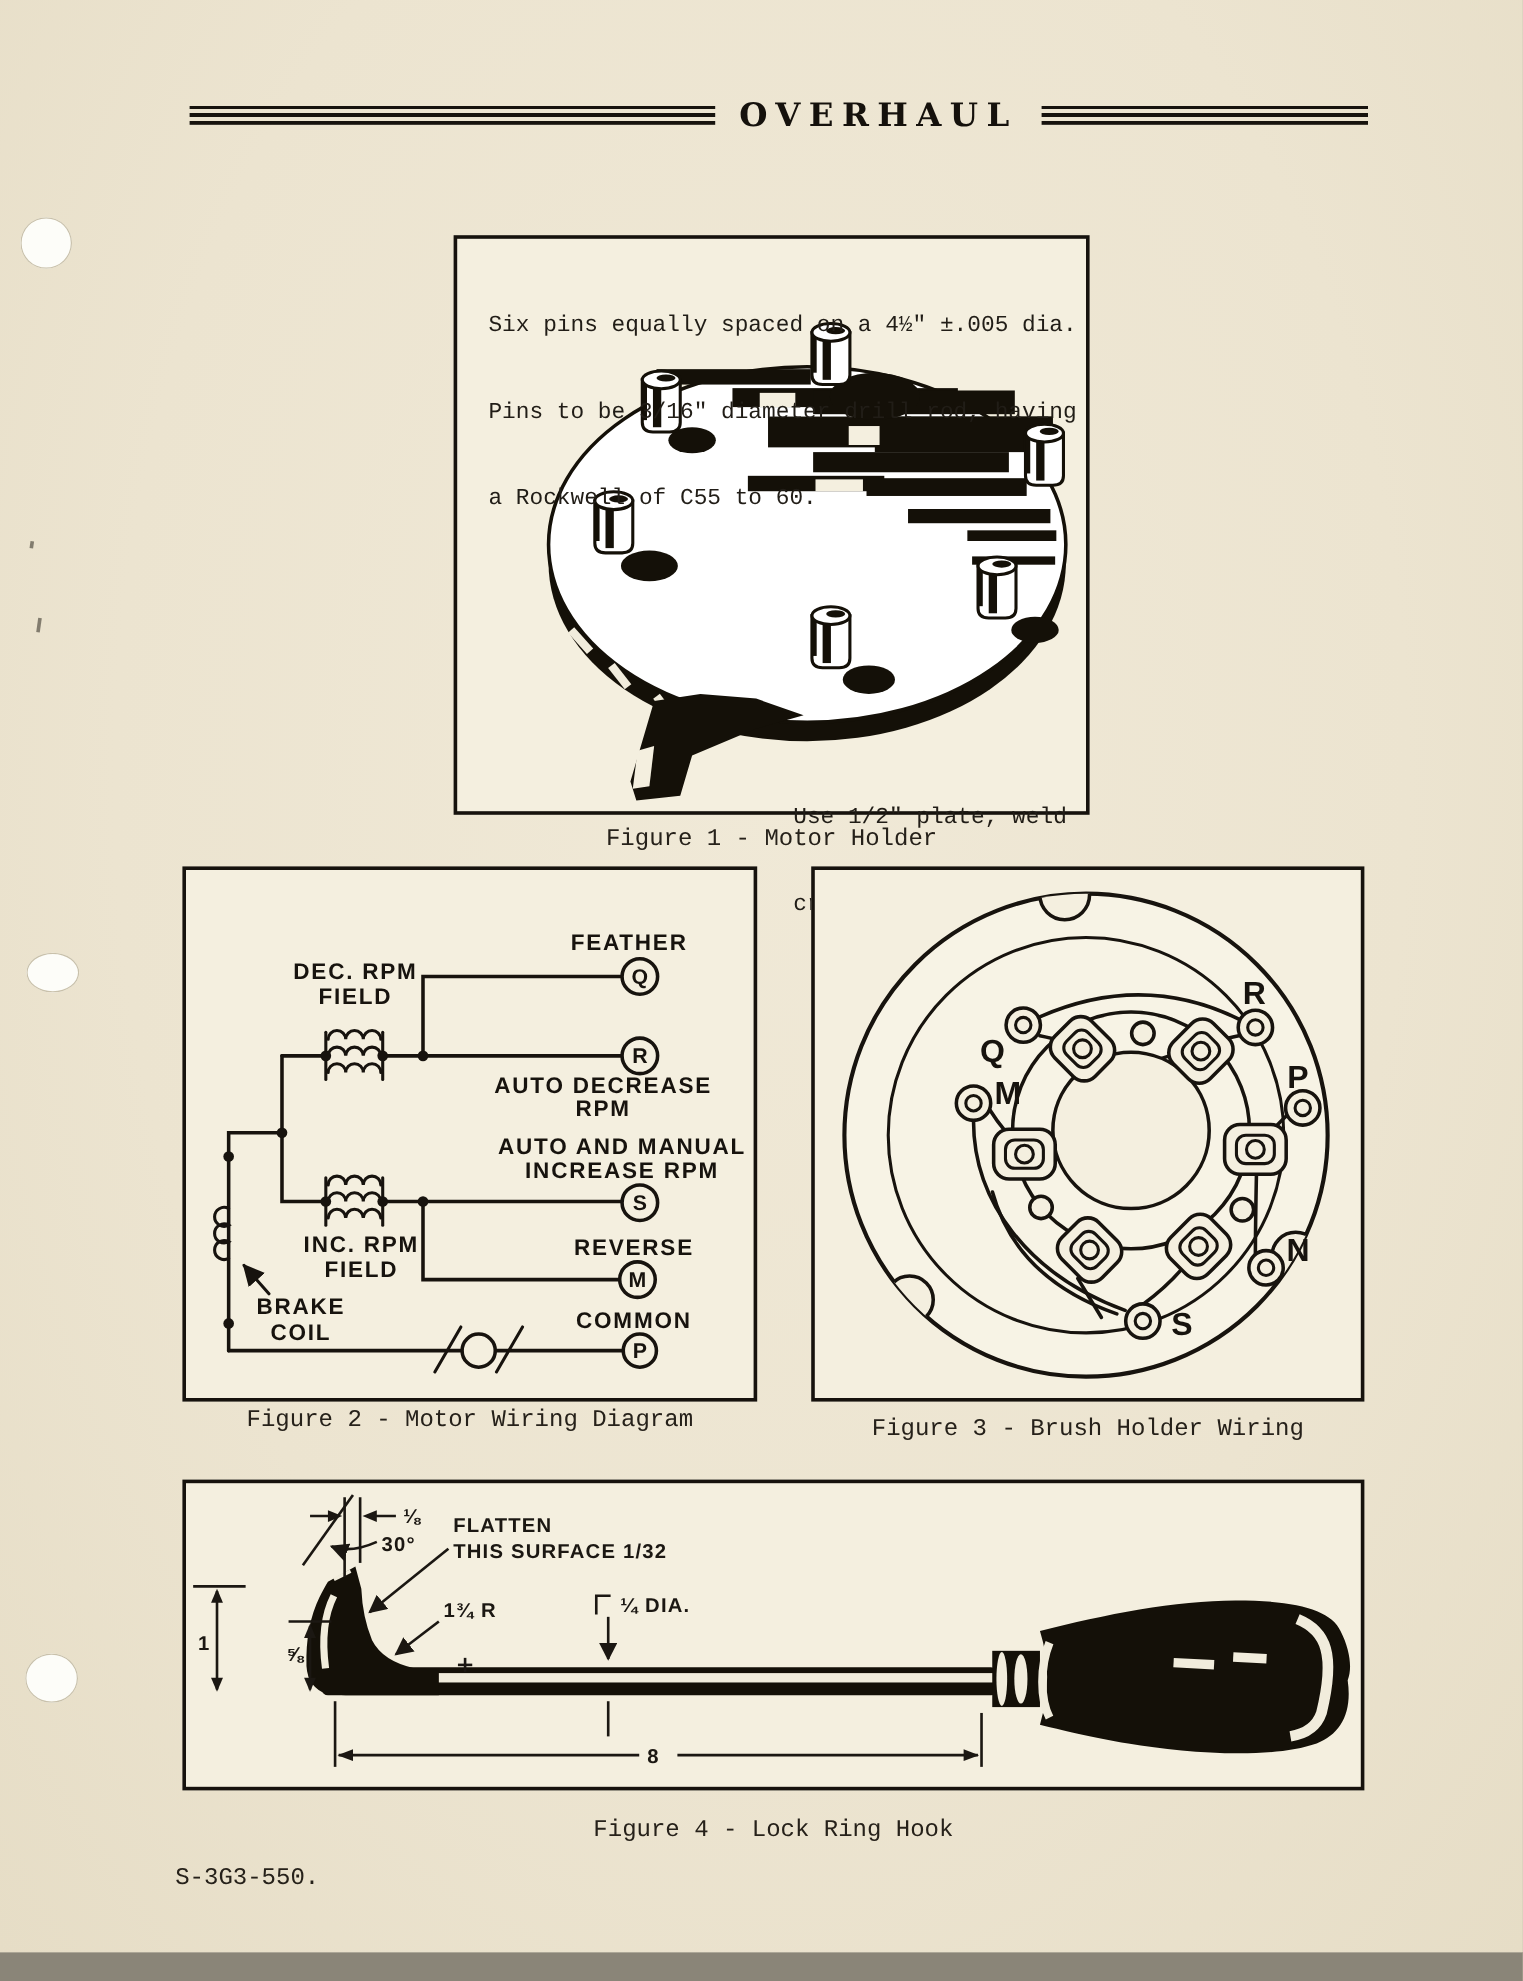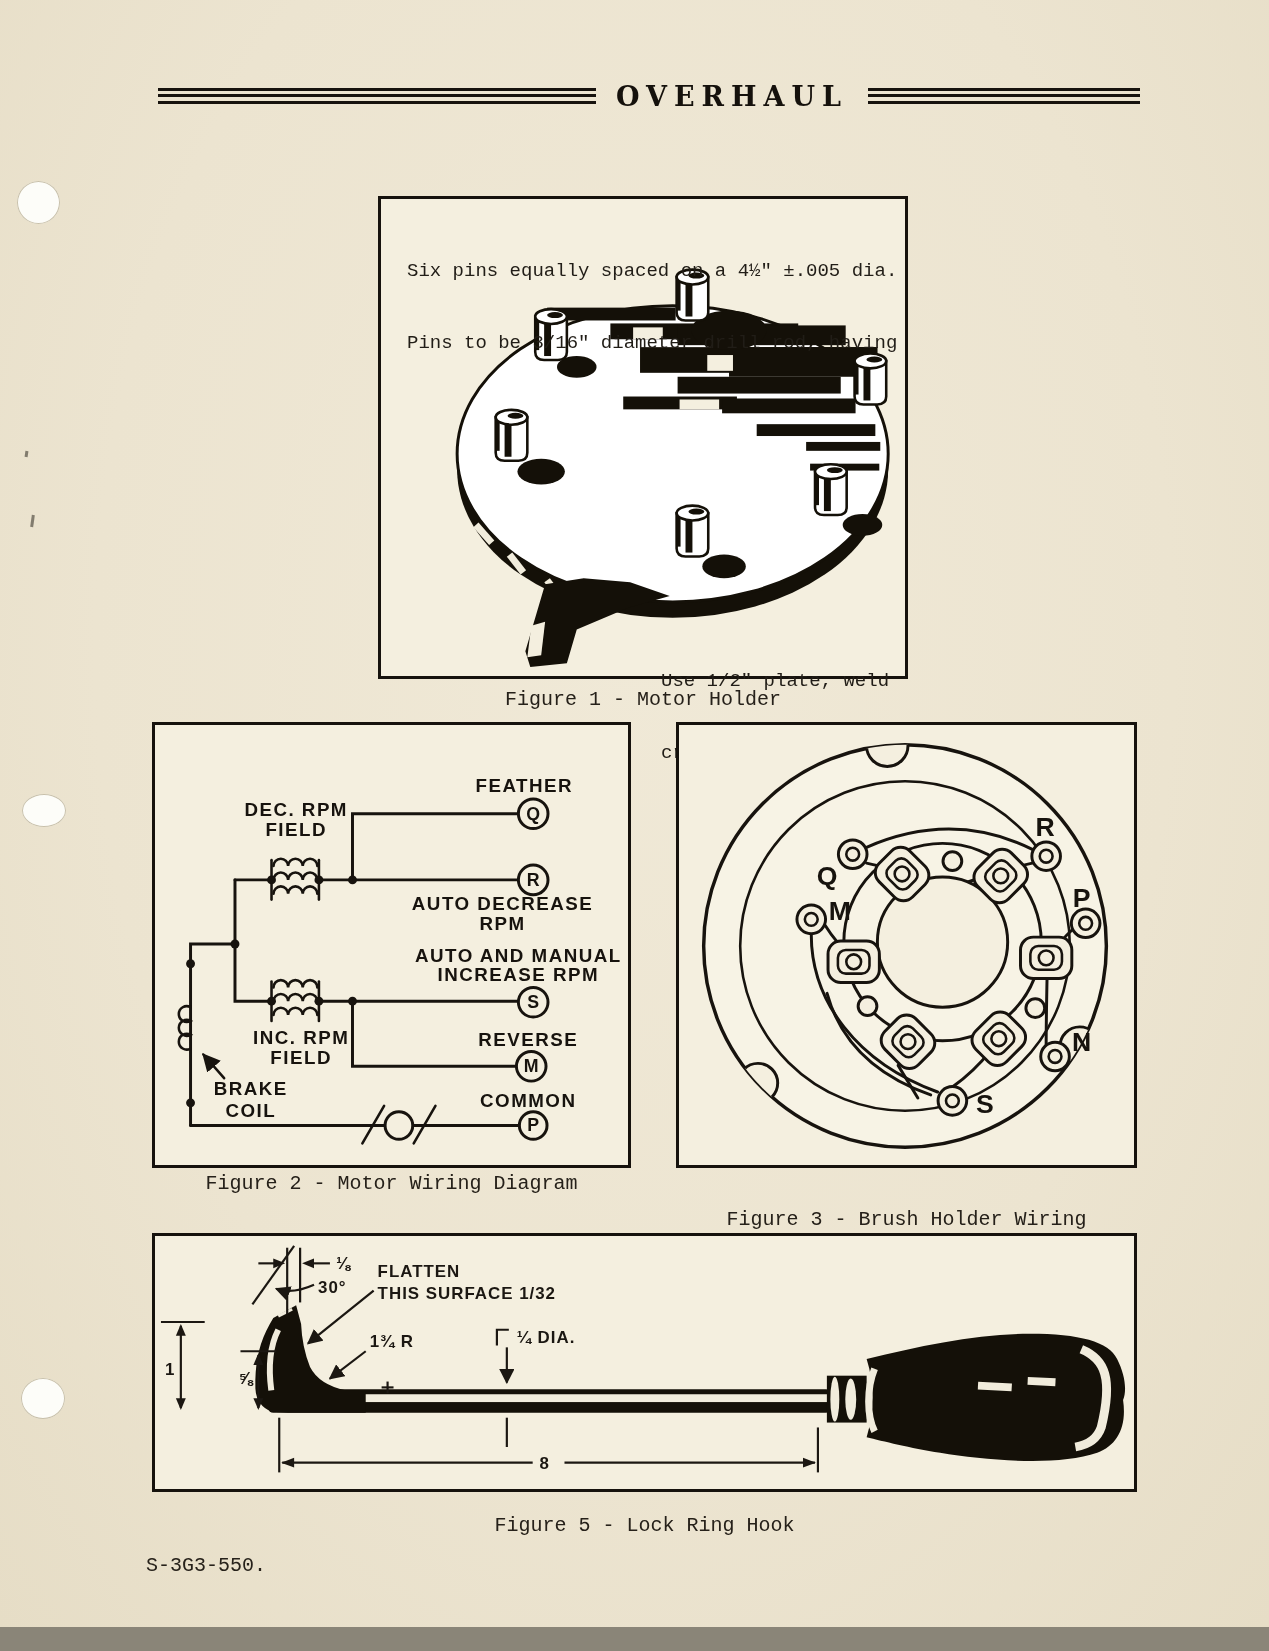--- a/index.html
+++ b/index.html
@@ -38,21 +38,21 @@
 
   .typed{font-family:"Liberation Mono", monospace; font-size:19px; line-height:24px;
     color:#211d17; white-space:pre;}
   .note-top{position:absolute; left:26px; top:12px;}
   .note-bottom{position:absolute; left:280px; top:422px;}
 
   .caption{position:absolute; font-family:"Liberation Mono", monospace; font-size:20px;
     color:#26211a; text-align:center;}
   .cap1{left:378px; width:530px; top:688px;}
   .cap2{left:152px; width:479px; top:1172px;}
-  .cap3{left:676px; width:461px; top:1208px;}
+  .cap3{left:676px; width:461px; top:1180px;}
   .cap4{left:152px; width:985px; top:1514px;}
   .footer-code{position:absolute; left:146px; top:1554px;
     font-family:"Liberation Mono", monospace; font-size:20px; color:#26211a;}
 
   
   .ln{stroke:#17130e; stroke-width:3; fill:none; stroke-linecap:round;}
   .ln2{stroke:#17130e; stroke-width:2.6; fill:none; stroke-linecap:round;}
   .dot{fill:#17130e;}
   .dlab{font-family:"Liberation Sans", sans-serif; font-weight:600; font-size:19px;
     letter-spacing:1.5px; fill:#17130e; text-anchor:middle;}
@@ -141,20 +141,21 @@
       <use href="#pin" transform="translate(495,206)"></use>
       <use href="#pin" transform="translate(455,318)"></use>
       <use href="#pin" transform="translate(315,360)"></use>
 
       <path d="M166,390 L146,458 L151,474 L188,470 L198,436 L250,414 L292,402 L252,388 L205,384 Z" fill="#141008"></path>
       <path d="M152,432 L166,428 L162,462 L148,464 Z" fill="#f4efdf"></path>
     </svg>
     <div class="typed note-top">
       <div>Six pins equally spaced on a 4½" ±.005 dia.</div>
       <div>Pins to be 3/16" diameter drill rod, having</div>
+      <div>a Rockwell of C55 to 60.</div>
     </div>
     <div class="typed note-bottom">
       <div>Use 1/2" plate, weld</div>
       <div>cross piece to base.</div>
     </div>
   </section>
   <div class="caption cap1">Figure 1 - Motor Holder</div>
 
   <section class="figure-box fig2">
     <svg viewBox="0 0 479 446" preserveAspectRatio="none">
@@ -432,16 +433,16 @@
         <text class="dimtxt" x="224" y="42">FLATTEN</text>
         <text class="dimtxt" x="224" y="64">THIS SURFACE 1/32</text>
         <text class="dimtxt" x="216" y="114">1¾ R</text>
         <text class="dimtxt" x="364" y="110">¼ DIA.</text>
         <text class="dimtxt" x="10" y="142">1</text>
         <text class="dimtxt" x="84" y="152" font-size="19">⅝</text>
         <text class="dimtxt" x="392" y="239" text-anchor="middle">8</text>
       </g>
     </svg>
   </section>
-  <div class="caption cap4">Figure 5 - Lock Ring Hook</div>
+  <div class="caption cap4">Figure 4 - Lock Ring Hook</div>
 
   <div class="footer-code">S-3G3-550.</div>
 </div>
 
 </body></html>

